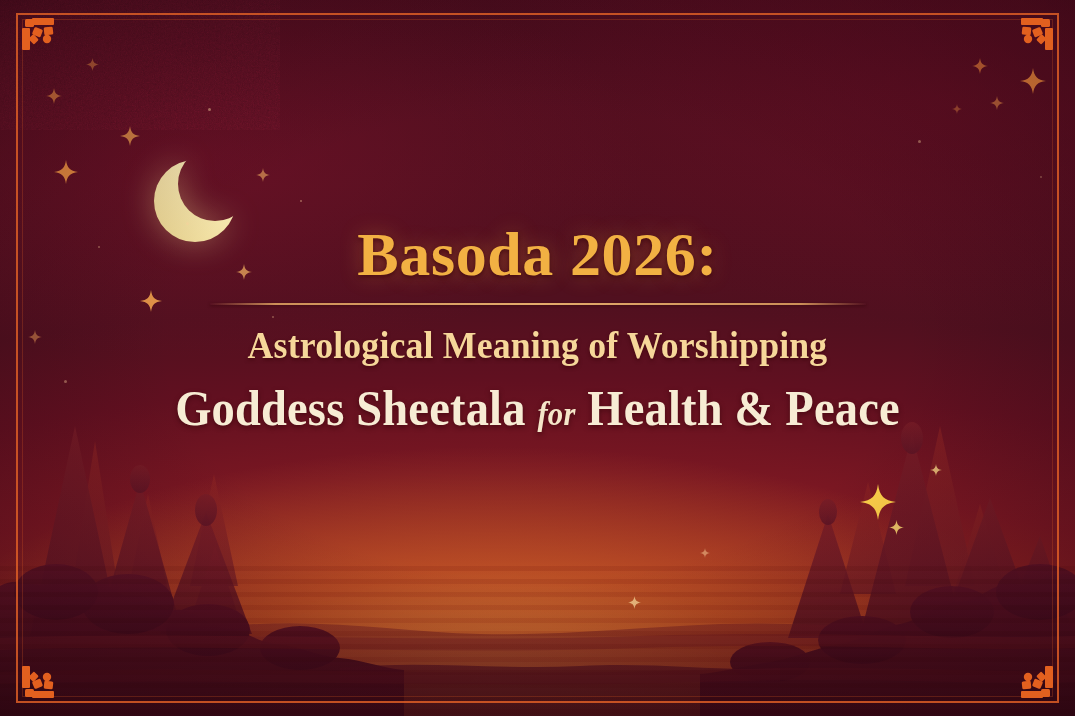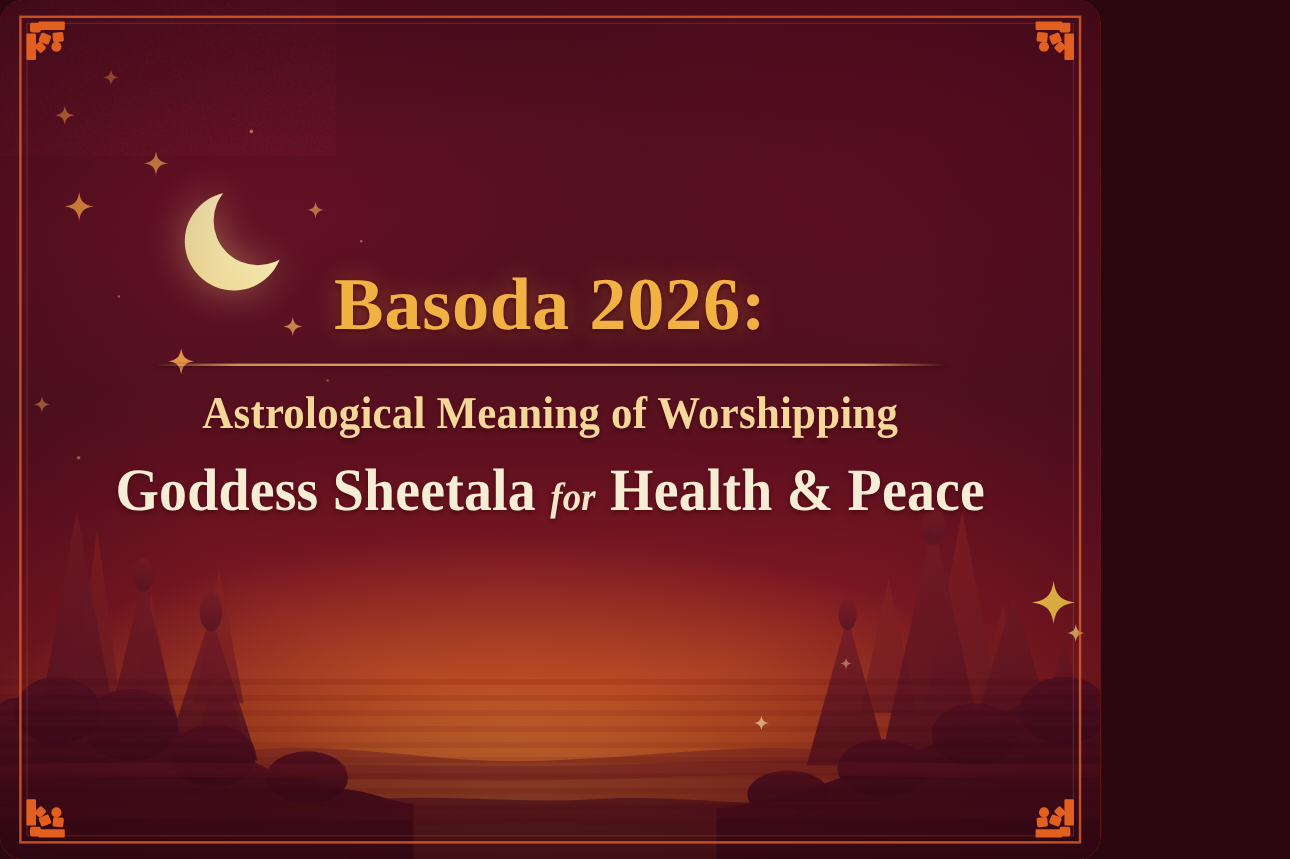--- a/index.html
+++ b/index.html
@@ -1,24 +1,23 @@
 <!DOCTYPE html>
 <html><head>
 <meta charset="utf-8">
 <style>
   * { margin:0; padding:0; box-sizing:border-box; }
   html,body { width:1075px; height:716px; overflow:hidden; background:#2b0810; }
 
   .poster{
     position:relative;
-    width:917px; height:716px;
+    width:1075px; height:716px;
     overflow:hidden;
     font-family:"Liberation Serif", serif;
-    background:#b91c1c;
-    border-radius:19px;
+    background:#404040;
   }
 
   
   .sky-base{
     position:absolute; inset:0;
     background:
       radial-gradient(ellipse 130% 70% at 50% 112%, #f0912f 0%, #e0742a 14%, #bd4a24 30%, #97281f 48%, #7a1722 66%, #611020 84%, #50101f 100%);
   }
   .sky-tint{
     position:absolute; inset:0;

